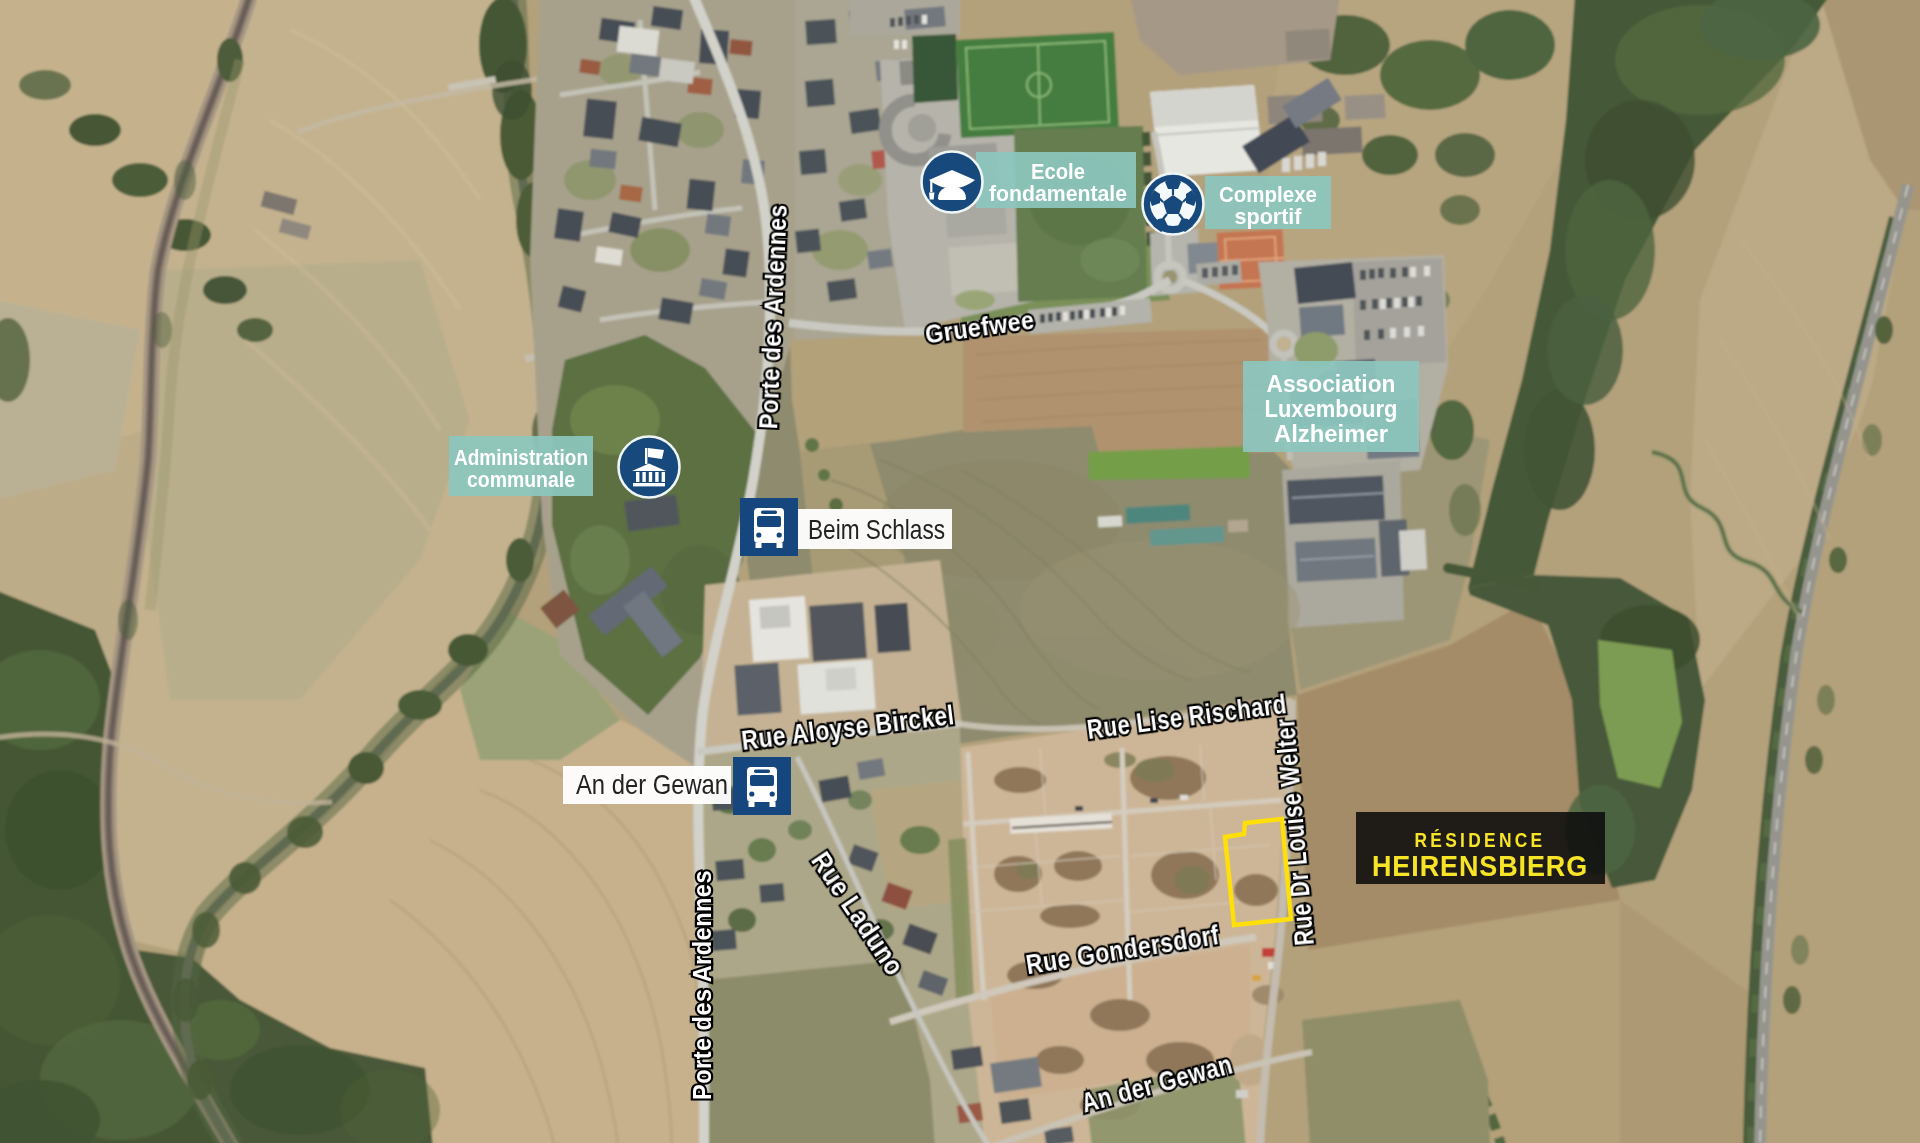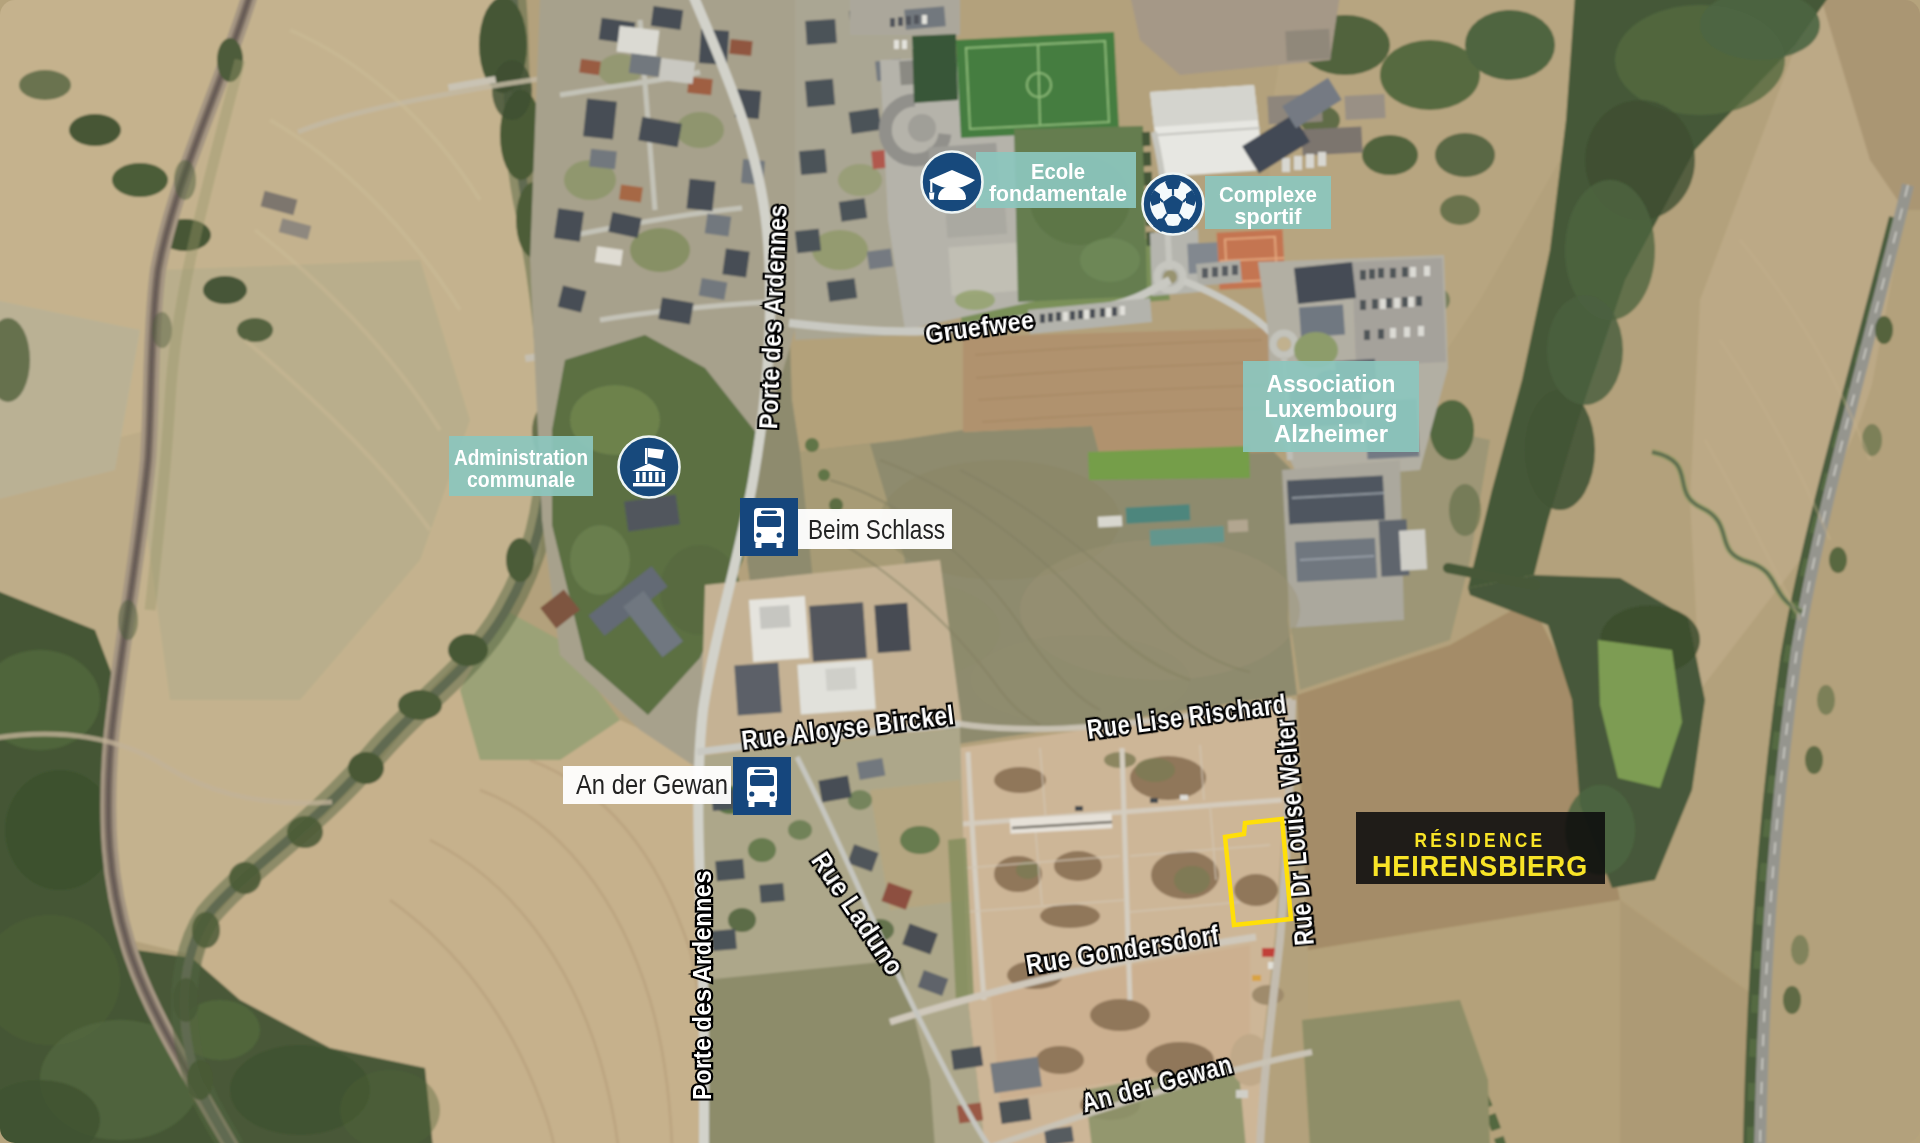--- a/index.html
+++ b/index.html
@@ -1,16 +1,16 @@
 <!DOCTYPE html>
 <html><head>
 <meta charset="utf-8">
 <style>
   html,body{margin:0;padding:0;background:#b5a37c;}
-  #map{position:relative;width:1920px;height:1143px;overflow:hidden;font-family:"Liberation Sans",sans-serif;border-radius:15px;}
+  #map{position:relative;width:1920px;height:1143px;overflow:hidden;font-family:"Liberation Sans",sans-serif;}
   svg{display:block;}
   text{font-family:"Liberation Sans",sans-serif;}
 </style>
 </head>
 <body>
 <div id="map">
 <svg width="1920" height="1143" viewBox="0 0 1920 1143">
 <defs>
   <filter id="soft" x="-10%" y="-10%" width="120%" height="120%">
           <feGaussianBlur stdDeviation="1.3"></feGaussianBlur>

